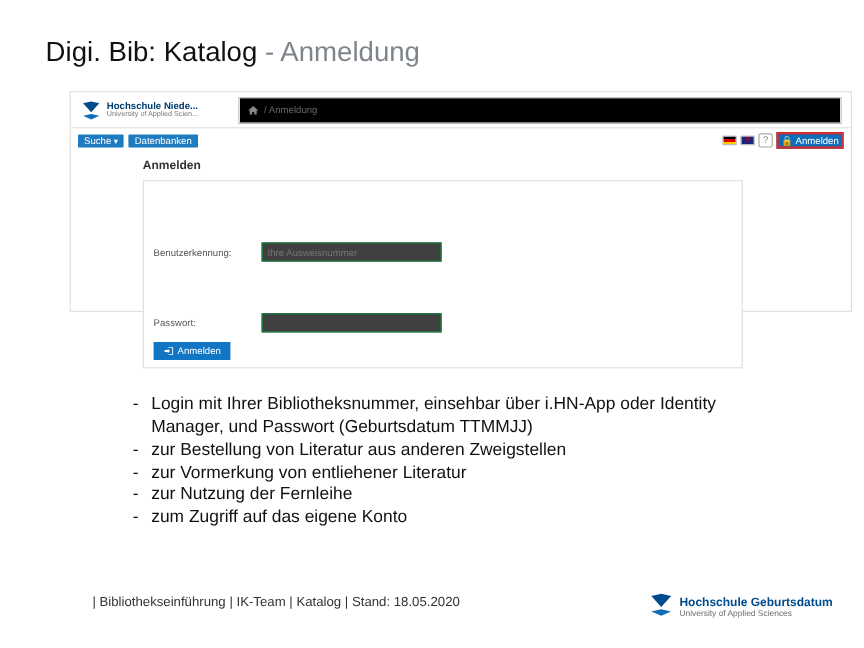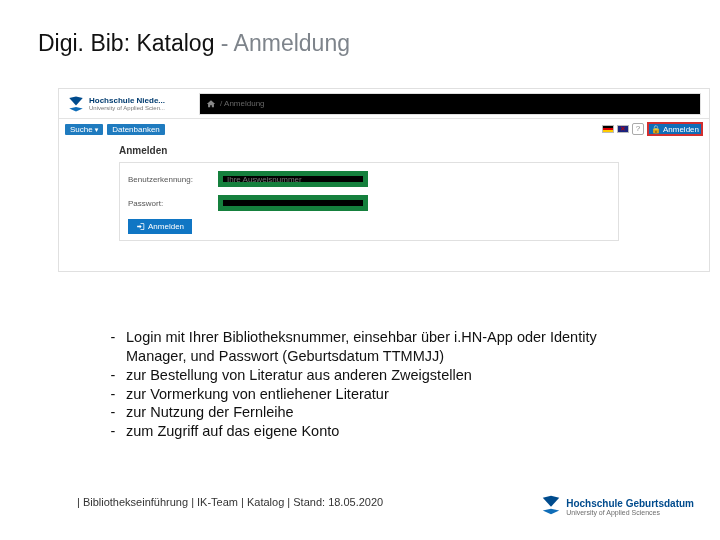--- a/index.html
+++ b/index.html
@@ -19,21 +19,21 @@
     left: 38px;
     font-size: 23px;
     font-weight: 400;
     color: #111;
   }
   .slide-title .nav { color: #7e848b; }
 
   
   .screenshot {
     position: absolute;
-    top: 88px;
+    top: 76px;
     left: 58px;
     width: 652px;
     height: 184px;
     background: #fff;
     border: 1px solid #e0e0e0;
     font-size: 9px;
     color: #444;
   }
   .shot-row { display:flex; align-items:center; }
   .shot-logo {
@@ -83,25 +83,25 @@
     height:14px;
   }
   .login-highlight .lock{font-size:8px;}
 
   .shot-body { padding:6px 10px 10px 60px; }
   .panel-title{ font-weight:700; font-size:10px; color:#333; margin-bottom:6px;}
   .panel-box{
     border:1px solid #e0e0e0; background:#fff;
     padding:8px 8px 6px 8px; width:500px;
   }
-  .frow{ display:flex; align-items:center; margin-bottom:8px;}
+  .frow{ display:flex; align-items:center; margin-bottom:8px;margin-top:43px;}
   .flabel{ width:90px; font-size:8px; color:#555;}
   .finput{
     height:16px; width:150px;
-    border:5px solid #15803d; background:#000000;
+    border:1px solid #15803d; background:#404040;
     font-size:8px; padding:0 4px; color:#999;
   }
   .login-btn{
     background:#1076c4; color:#fff;
     font-size:8px; padding:3px 8px;
     display:inline-flex; align-items:center; gap:3px;
     border:none;
   }
   .login-btn .arrow-ico{width:9px;height:9px;}
   .login-btn .arrow-ico svg{width:9px;height:9px;fill:#fff;}

